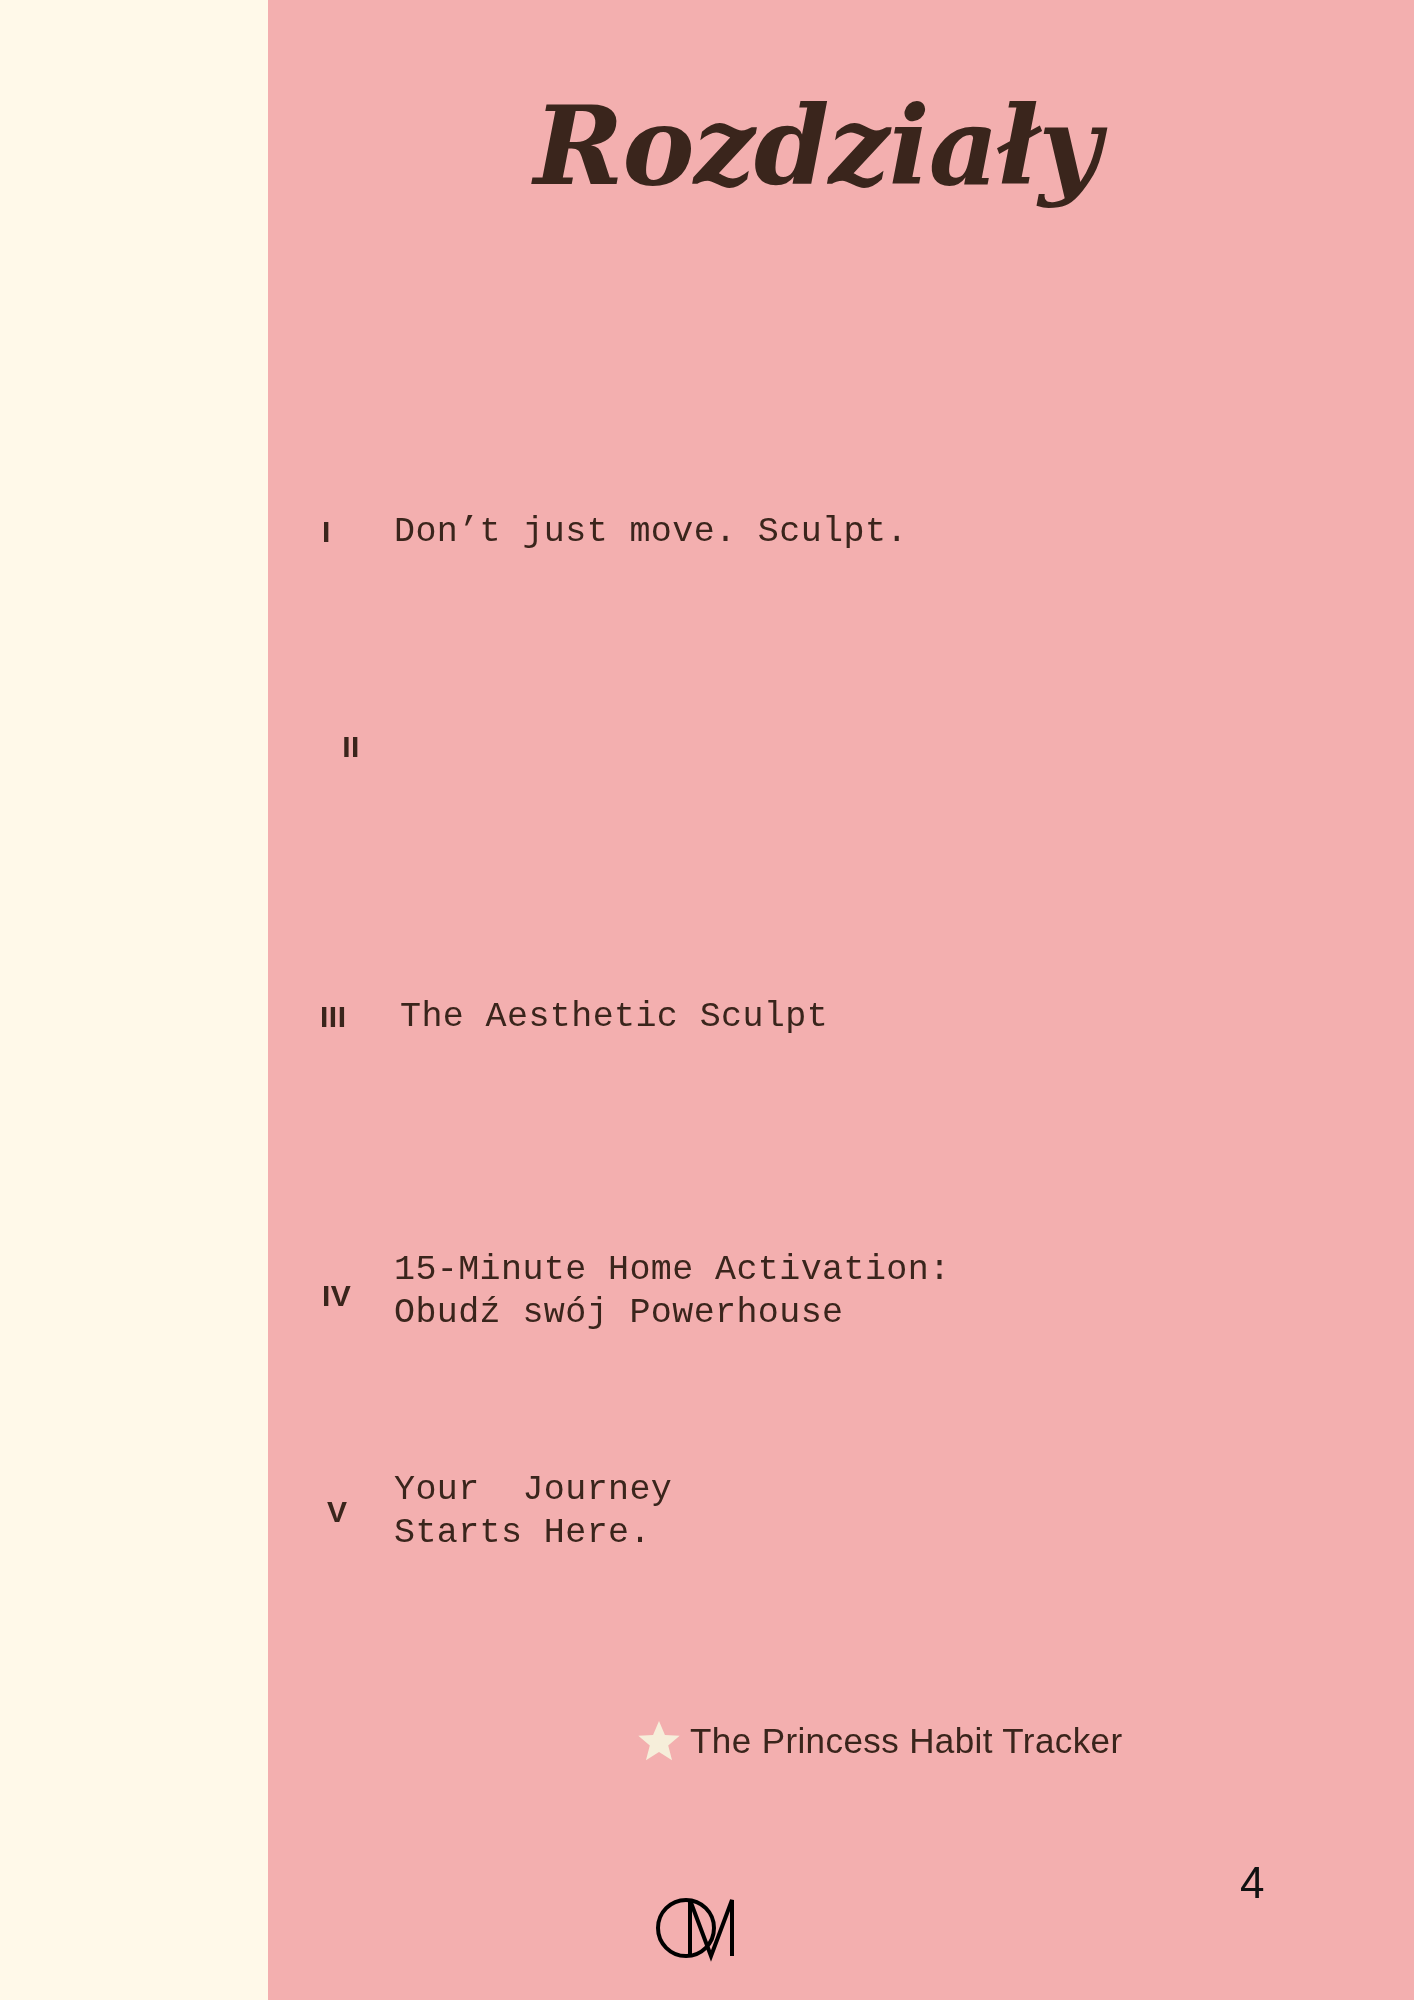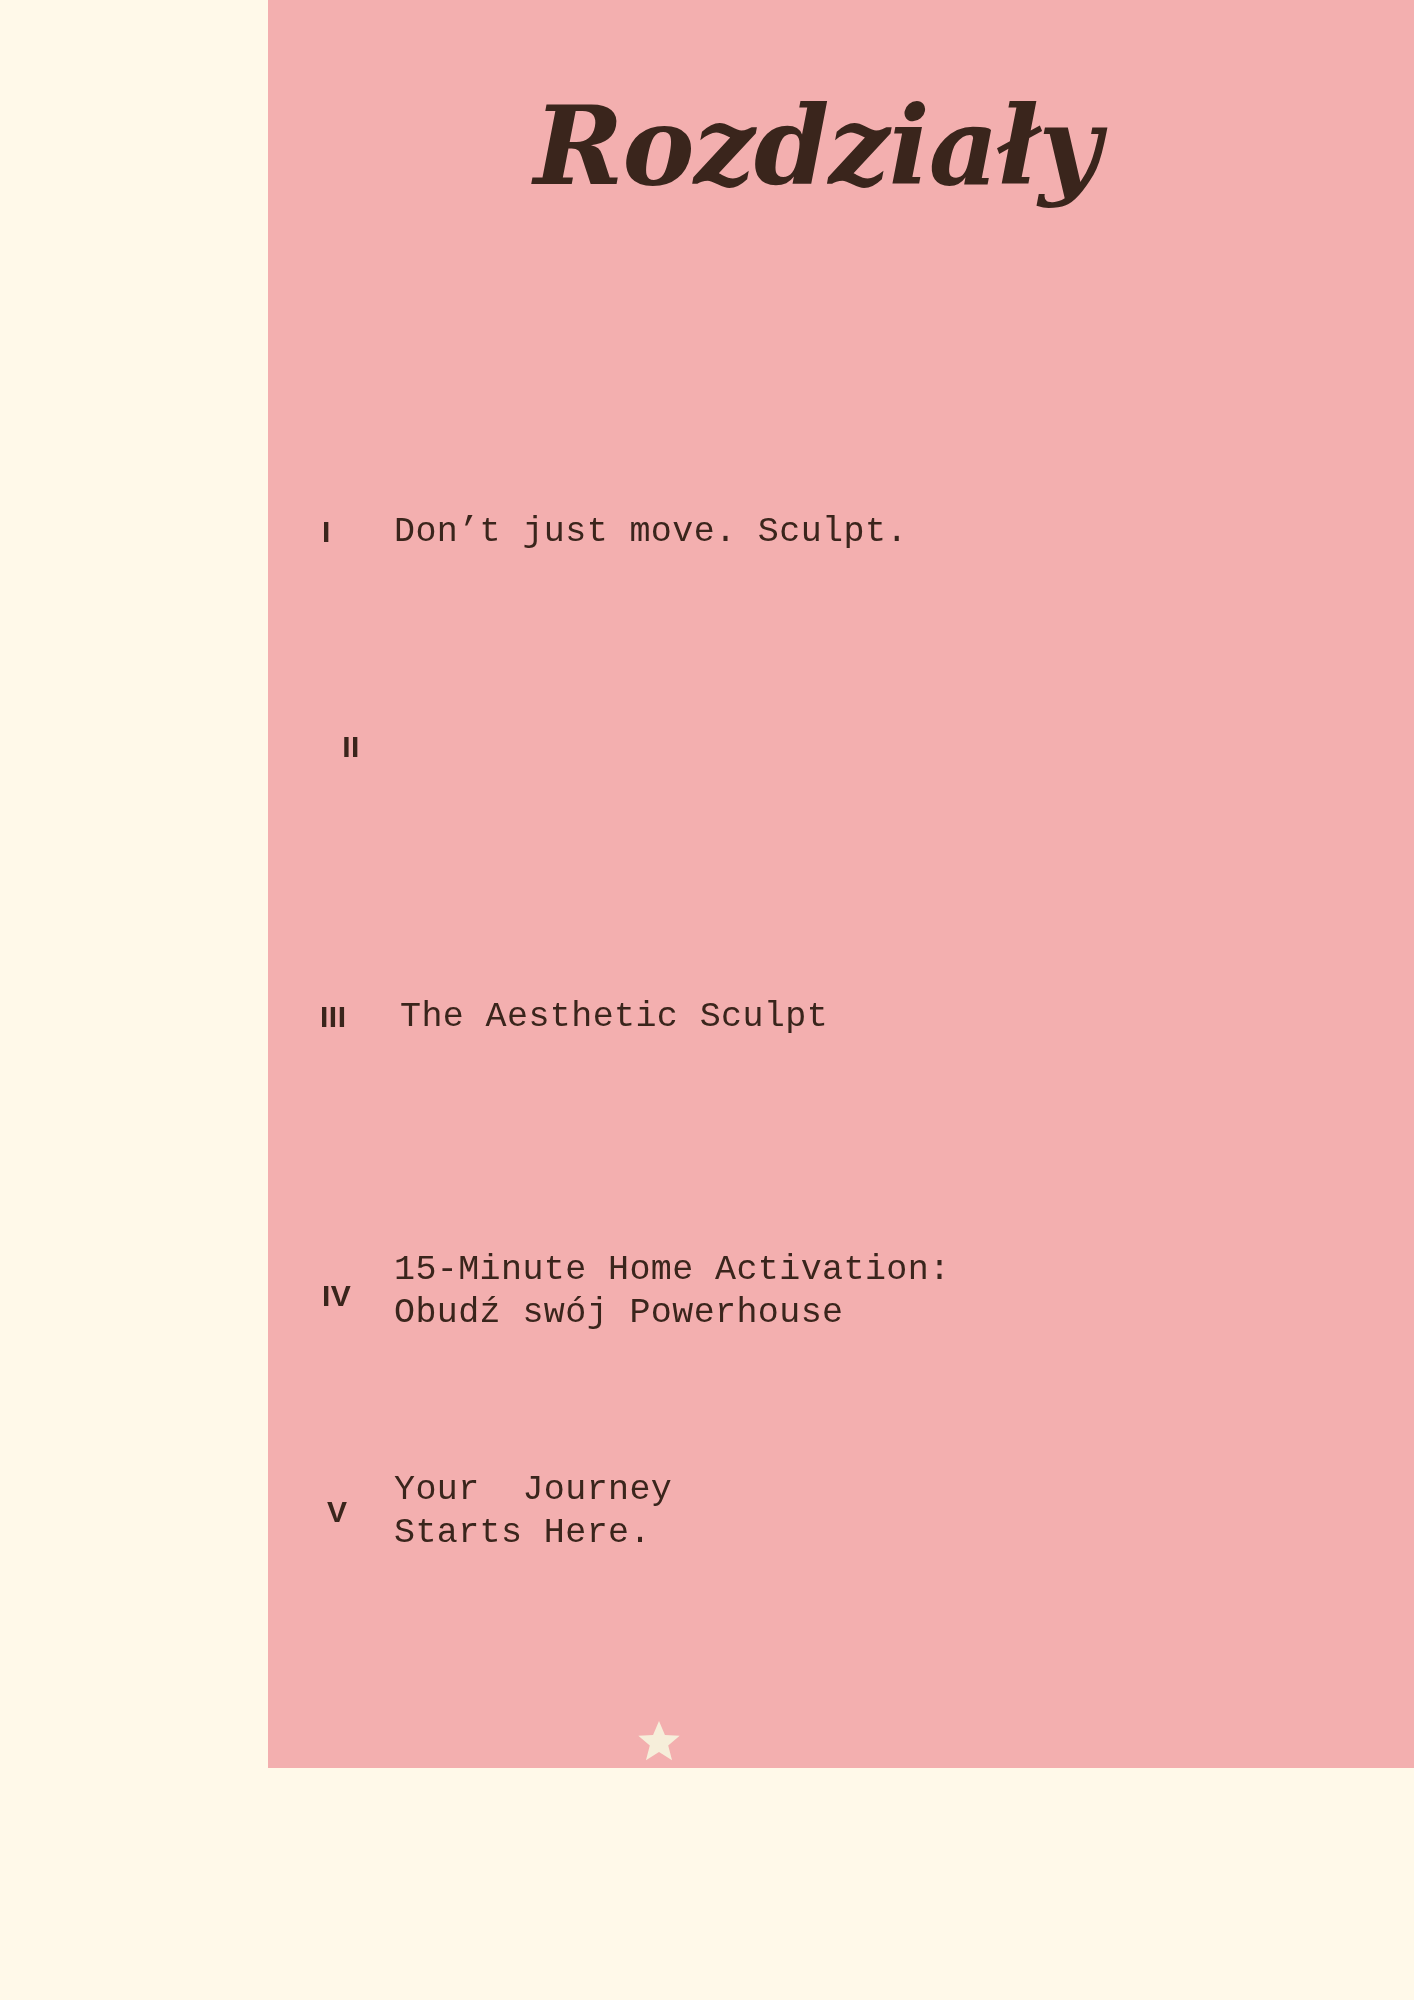--- a/index.html
+++ b/index.html
@@ -9,21 +9,21 @@
   body {
     width: 1414px;
     height: 2000px;
     background: #fff9e9;
     font-family: "Liberation Sans", sans-serif;
     overflow: hidden;
   }
   #page {
     position: relative;
     width: 1414px;
-    height: 1768px;
+    height: 2000px;
     background: #fff9e9;
     overflow: hidden;
   }
   #cream-sidebar {
     position: absolute;
     left: 0;
     top: 0;
     width: 268px;
     height: 2000px;
     background: #fff9e9;
@@ -199,20 +199,21 @@
     </div>
 
   </div>
 
   <div id="bonus-row">
     <span id="star-icon">
       <svg viewBox="0 0 24 24" width="46" height="46" aria-hidden="true">
         <polygon points="12,1.6 15.1,8.9 22.8,9.3 16.8,14.3 18.8,22 12,17.7 5.2,22 7.2,14.3 1.2,9.3 8.9,8.9" fill="#f6eeda"></polygon>
       </svg>
     </span>
+    <span id="bonus-label">The Princess Habit Tracker</span>
   </div>
 
   <div id="logo-mark">
     <svg viewBox="0 0 110 80" width="110" height="80" aria-hidden="true">
       <circle cx="36" cy="40" r="28" fill="none" stroke="#000000" stroke-width="4"></circle>
       <path d="M40 68 L40 12 L61 68 L82 12 L82 68" fill="none" stroke="#000000" stroke-width="4" stroke-linecap="butt" stroke-linejoin="miter"></path>
     </svg>
   </div>
 
   <div id="page-number">4</div>

